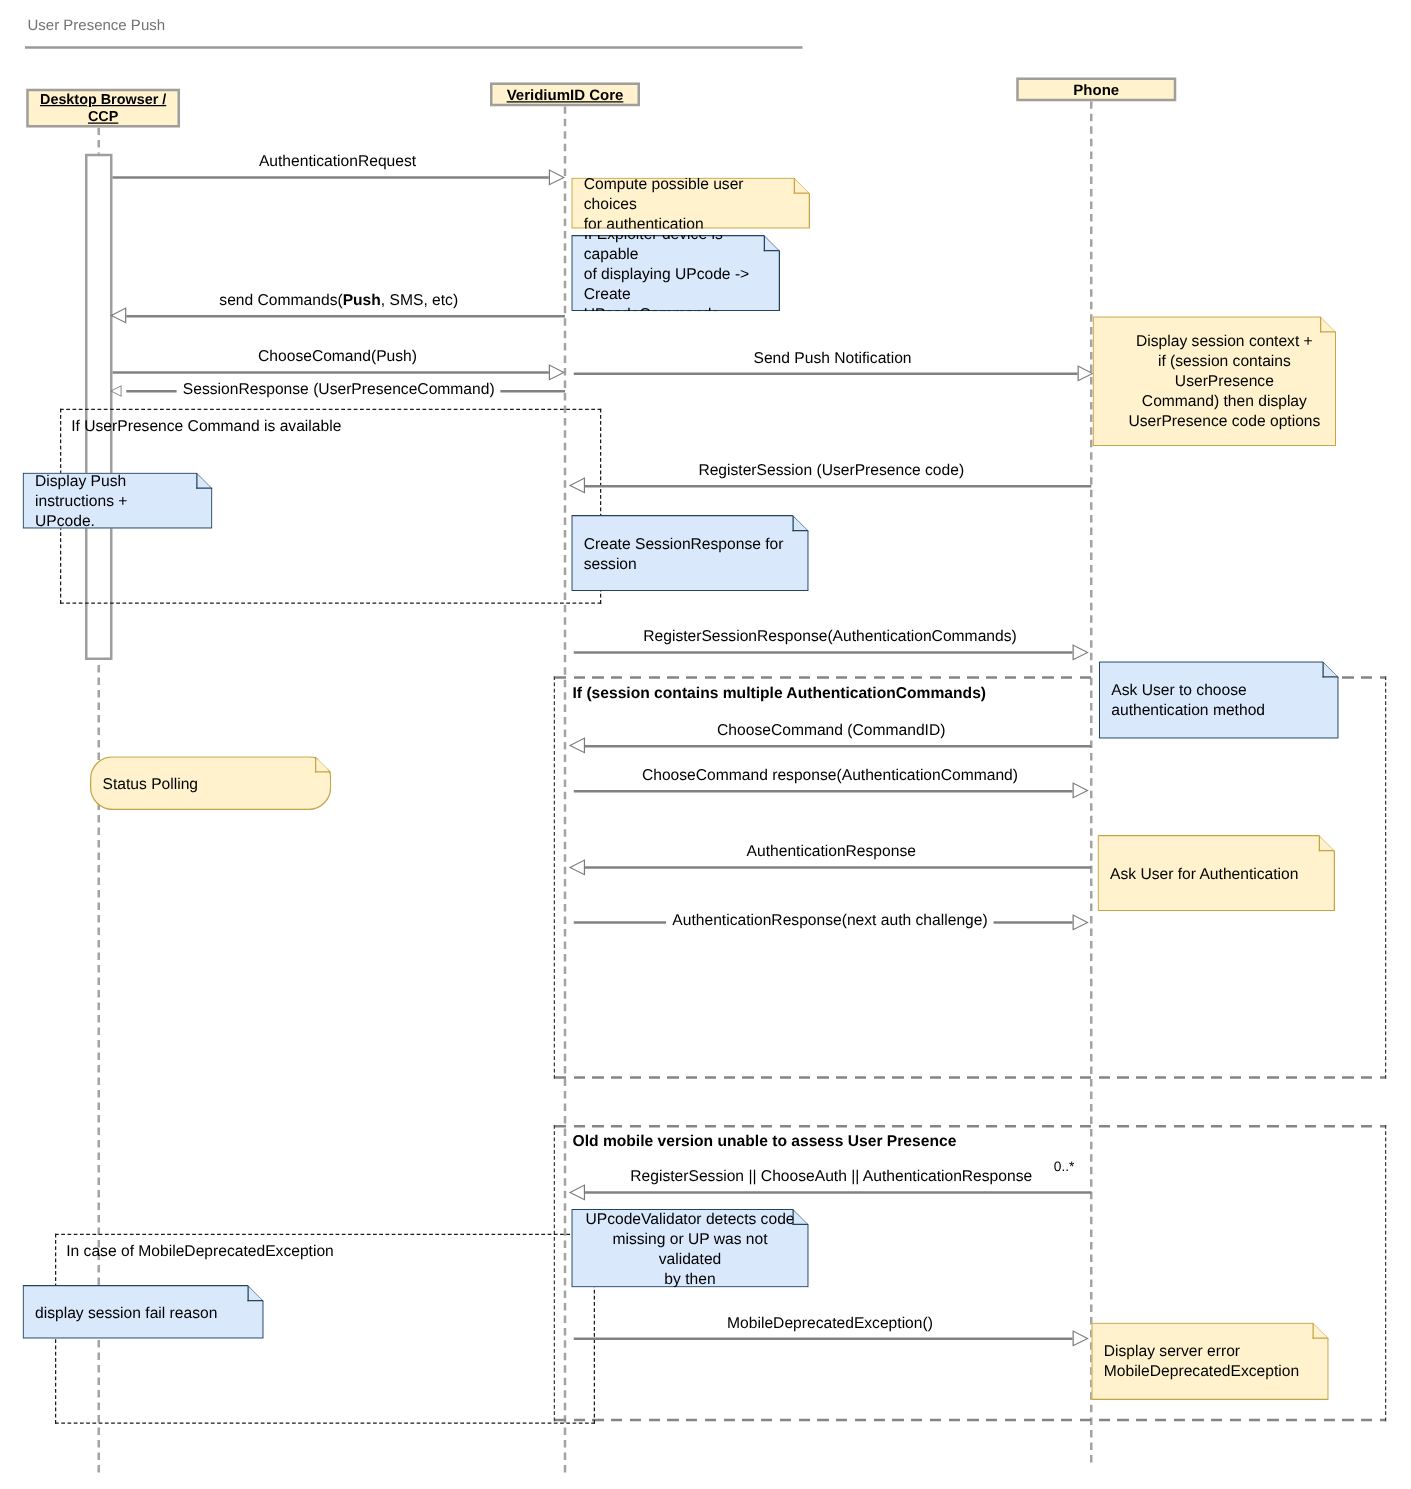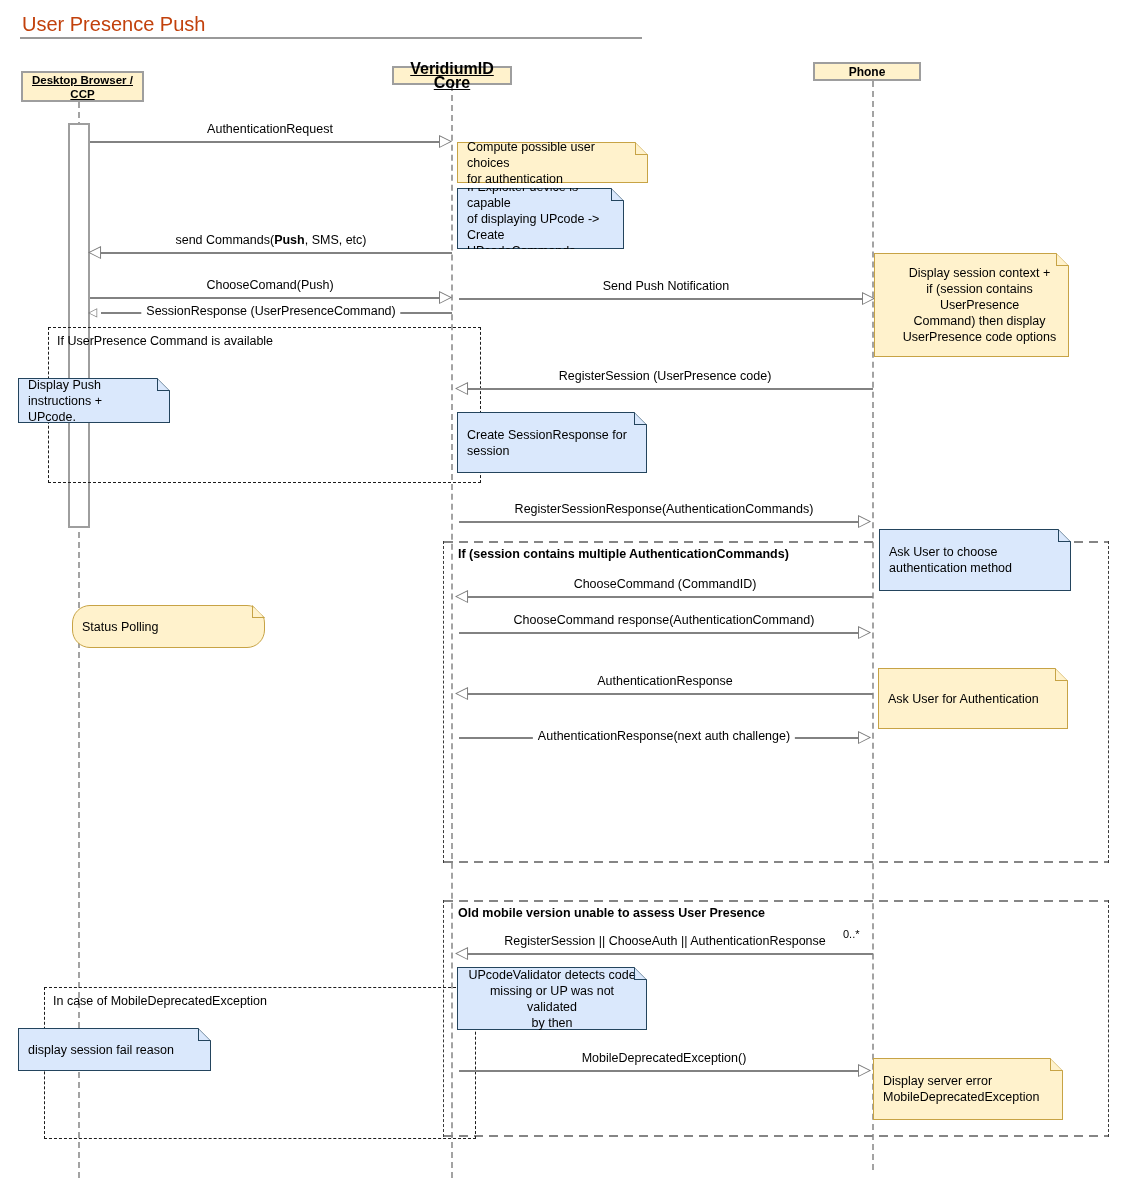--- a/index.html
+++ b/index.html
@@ -1,20 +1,20 @@
 <!DOCTYPE html>
 <html><head>
 <meta charset="utf-8">
 <style>
   * { margin:0; padding:0; box-sizing:border-box; }
   html,body { background:#ffffff; }
   body { font-family:"Liberation Sans", sans-serif; color:#000; }
   .stage { position:relative; width:1129px; height:1191px; background:#fff; overflow:hidden; }
 
-  .title { position:absolute; left:22px; top:13px; font-size:20px; color:#c2410c; }
+  .title { position:absolute; left:22px; top:13px; font-size:12px; color:#737373; }
   .title-rule { position:absolute; left:20px; top:37px; width:622px; border-top:2px solid #999; }
 
   .lifeline { position:absolute; width:0; border-left:2px dashed #a3a3a3; }
 
   .actor { position:absolute; background:#FFF2CC; border:2px solid #9e9e9e;
            display:flex; align-items:center; justify-content:center; text-align:center;
            font-weight:bold; font-size:11.5px; line-height:14px; z-index:6; }
   .actor.underlined { text-decoration:underline; }
 
   .activation { position:absolute; left:68px; top:123px; width:22px; height:405px;
@@ -219,20 +219,20 @@
   </div>
   <div class="note yellow" style="left:873px; top:1058px; width:190px; height:62px;">
     <span class="fold"></span>
     <div class="note-text">Display server error
 MobileDeprecatedException</div>
   </div>
 
   <div class="actor underlined" style="left:21px; top:71px; width:123px; height:31px;">
     <span>Desktop Browser / CCP</span>
   </div>
-  <div class="actor underlined" style="left:392px; top:66px; width:120px; height:19px; font-size:16px;">
+  <div class="actor underlined" style="left:392px; top:66px; width:120px; height:19px; font-size:12px;">
     <span>VeridiumID Core</span>
   </div>
-  <div class="actor" style="left:813px; top:62px; width:108px; height:19px; font-size:12px;text-align:center;">
+  <div class="actor" style="left:813px; top:62px; width:128px; height:19px; font-size:12px;text-align:center;">
     <span>Phone</span>
   </div>
 
 </div>
 
 </body></html>

